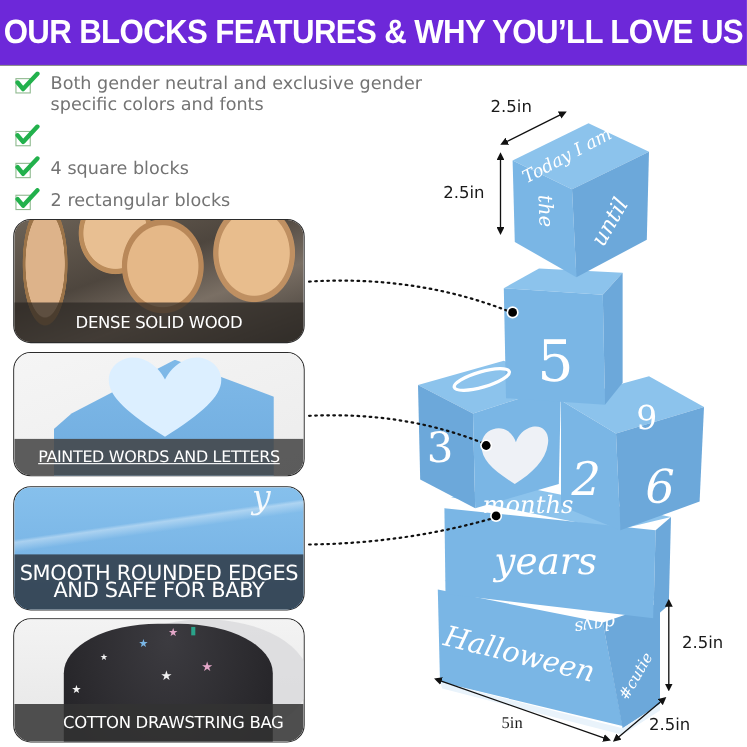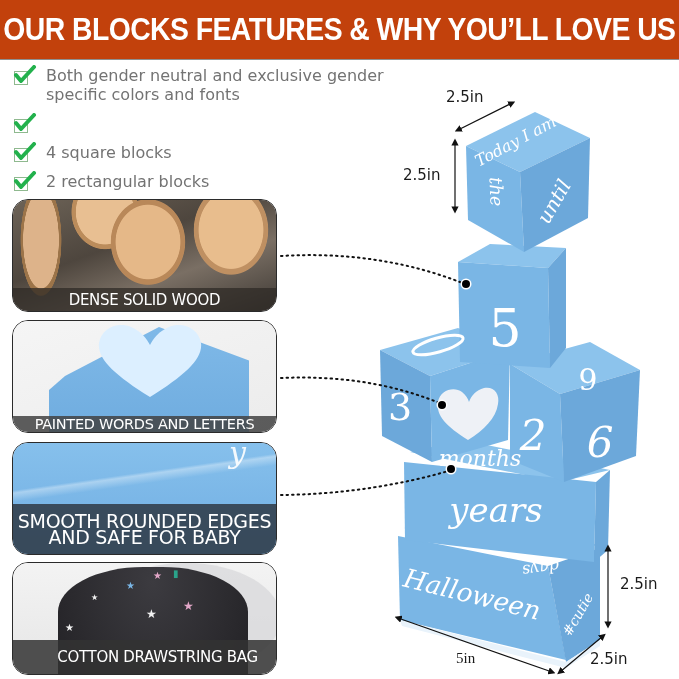--- a/index.html
+++ b/index.html
@@ -1,21 +1,21 @@
 <!DOCTYPE html>
 <html><head>
   <meta charset="utf-8">
   <style>
     * { box-sizing: border-box; margin: 0; padding: 0; }
     html, body { width: 679px; height: 679px; overflow: hidden; background: #ffffff; }
     body { position: relative; font-family: "Liberation Sans", "DejaVu Sans", sans-serif; }
 
     .banner {
       position: absolute; left: 0; top: 0; width: 679px; height: 60px;
-      background: #c2410c; border-bottom: 1px solid #8f8f8f;
+      background: #6d28d9; border-bottom: 1px solid #8f8f8f;
       display: flex; align-items: center; justify-content: center;
     }
     .banner-title {
       color: #ffffff; font-family: "Liberation Sans", sans-serif; font-weight: bold;
       font-size: 30.5px; letter-spacing: -0.6px; white-space: nowrap;
       transform: scaleX(0.93); transform-origin: center;
     }
 
     .features { position: absolute; left: 13px; top: 66px; width: 390px; }
     .feature {
@@ -47,37 +47,37 @@
 
     .c1 { top: 199px; }
     .c1 .photo {
       background:
         radial-gradient(ellipse 40px 46px at 135px 42px, #e5b888 0 80%, #b98859 82% 92%, transparent 94%),
         radial-gradient(ellipse 40px 48px at 218px 30px, #e8bd8d 0 80%, #bf9062 82% 92%, transparent 94%),
         radial-gradient(ellipse 36px 40px at 92px 12px, #e8bf92 0 80%, #bb8c5b 82% 92%, transparent 94%),
         radial-gradient(ellipse 22px 60px at 28px 40px, #ddb38a 0 80%, #9c7449 82% 92%, transparent 94%),
         linear-gradient(160deg, #6d6357 0%, #4e463e 40%, #7a6f64 65%, #3f3a35 100%);
     }
-    .c1 .caption { height: 23px; background: rgba(45,40,36,0.72); font-size: 15px; }
+    .c1 .caption { height: 36px; background: rgba(45,40,36,0.72); font-size: 15px; }
 
     .c2 { top: 320px; }
     .c2 .photo {
       background:
         linear-gradient(180deg, transparent 0 0, transparent 100%),
         linear-gradient(160deg, #f5f5f5 0%, #ececec 100%);
     }
     .c2 .blockshape {
       position: absolute; left: 36px; top: 6px; width: 200px; height: 140px;
       background: linear-gradient(180deg, #7fb9e8 0%, #6aa8dc 100%);
       clip-path: polygon(8% 35%, 55% 0%, 100% 24%, 100% 100%, 0% 100%, 0% 45%);
     }
     .c2 .heart {
       position: absolute; left: 82px; top: 2px; width: 110px; height: 76px;
     }
-    .c2 .caption { height: 16px; background: rgba(66,66,66,0.85); }
+    .c2 .caption { height: 33px; background: rgba(66,66,66,0.85); text-decoration: underline; }
 
     .c3 { top: 442px; }
     .c3 .photo {
       background:
         linear-gradient(172deg, transparent 0 32%, rgba(255,255,255,0.35) 34%, transparent 40%),
         linear-gradient(180deg, #86c0ec 0%, #79b5e6 60%, #5f9ed4 100%);
     }
     .c3 .script {
       position: absolute; right: 30px; top: -8px; color: rgba(255,255,255,0.9);
       font-family: "DejaVu Serif", serif; font-style: italic; font-size: 30px;

